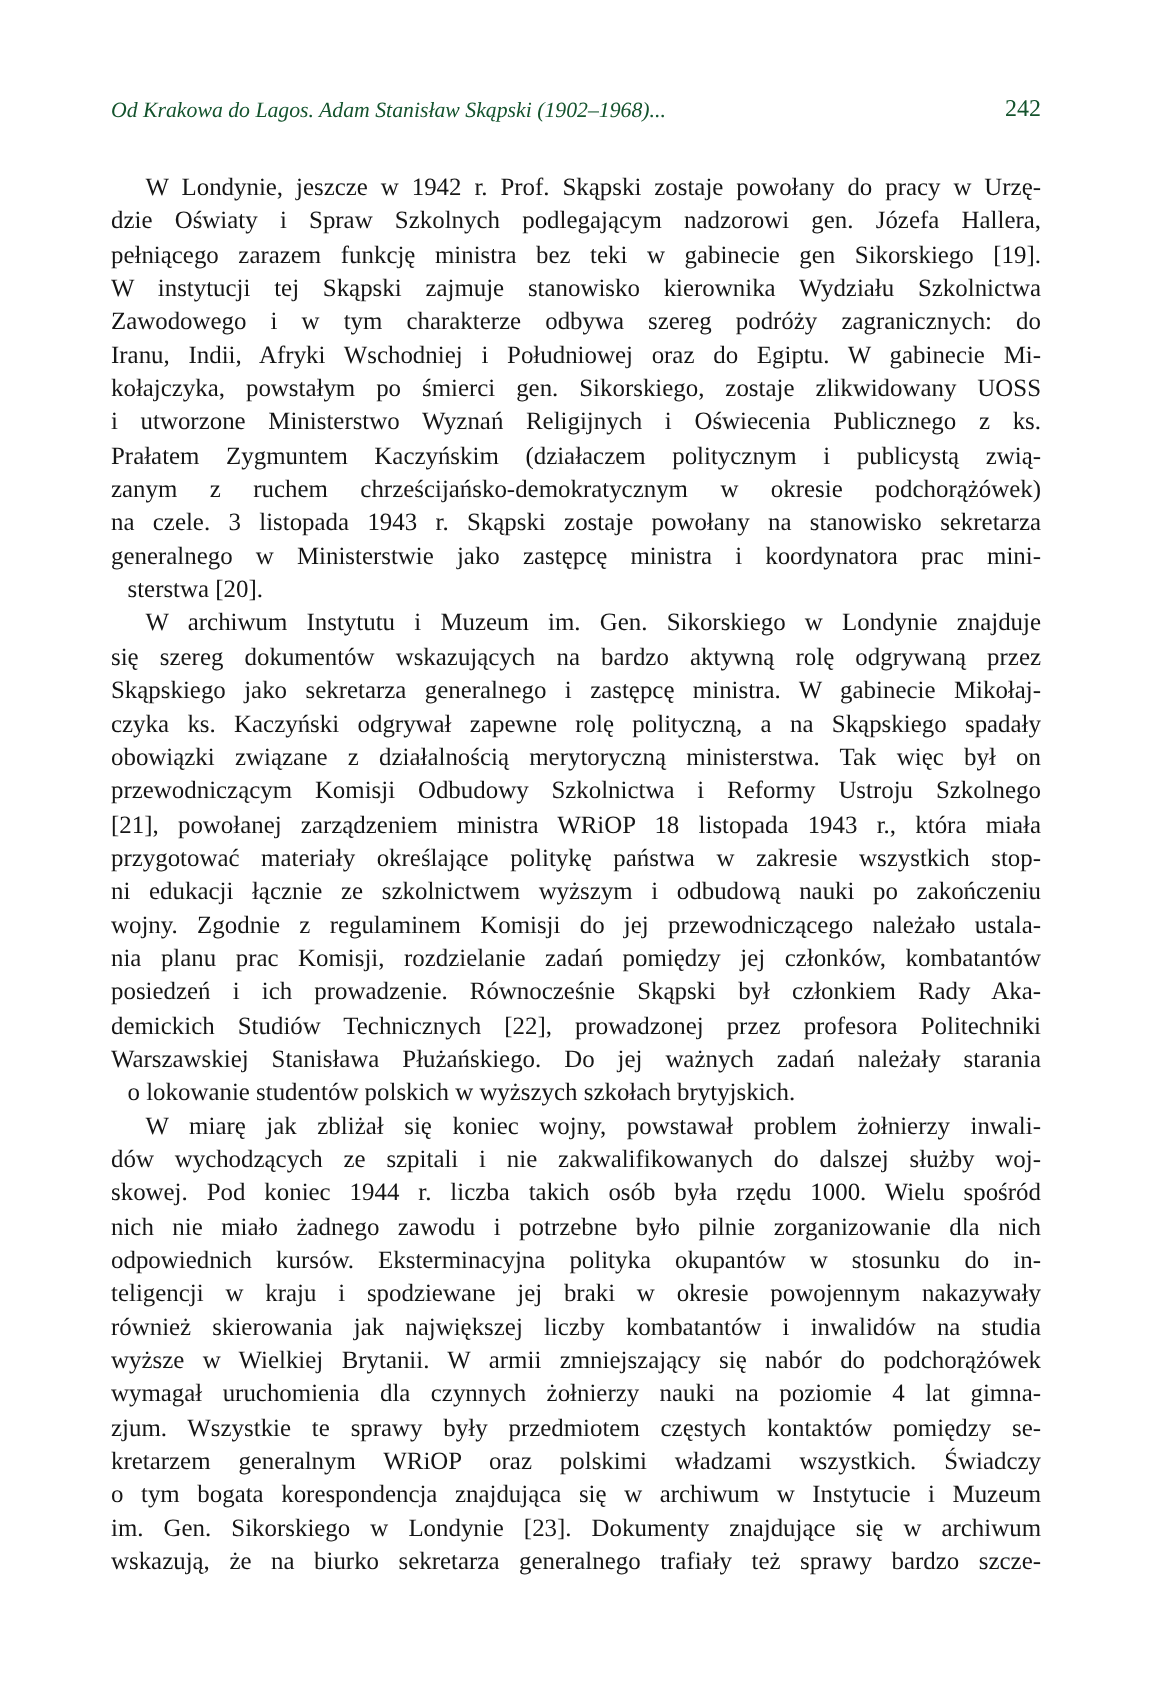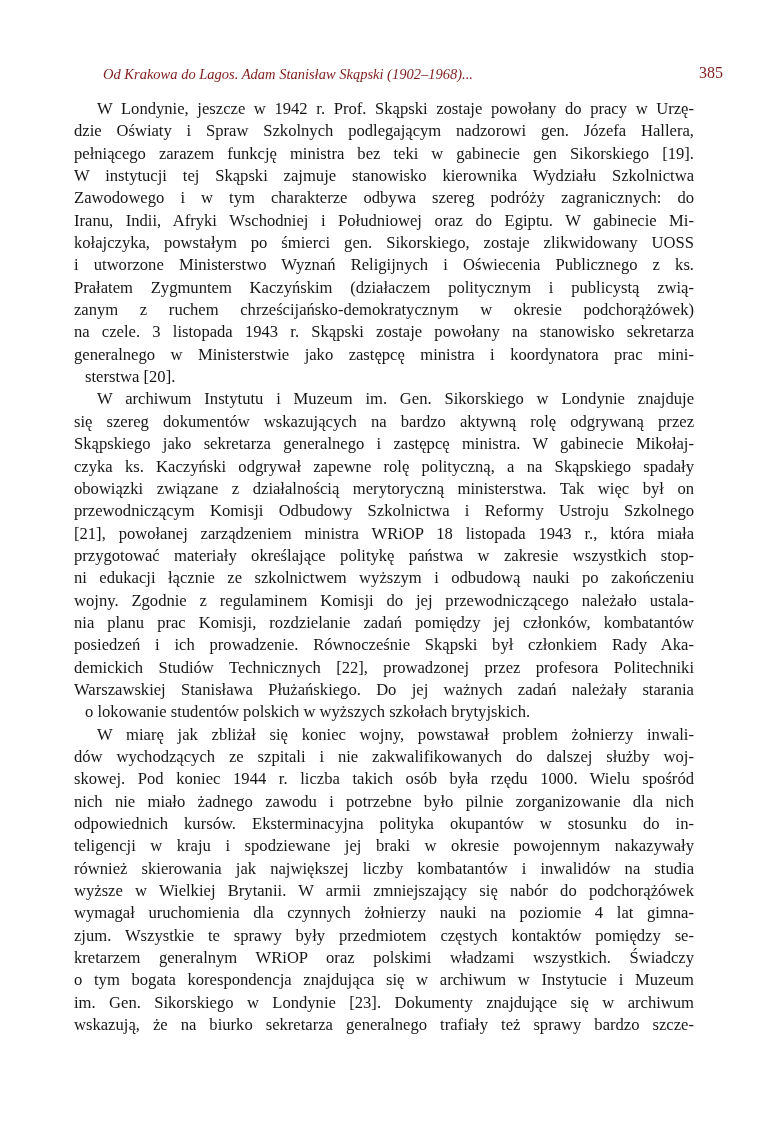--- a/index.html
+++ b/index.html
@@ -1,39 +1,39 @@
 <!DOCTYPE html>
 <html><head>
 <meta charset="utf-8">
 <style>
   html, body { margin: 0; padding: 0; background: #ffffff; }
   body { width: 768px; height: 1136px; position: relative; overflow: hidden; }
   .page { position: absolute; left: 0; top: 0; width: 768px; height: 1136px; background: #fff; }
   .running-head {
     position: absolute; left: 74px; top: 64px; width: 620px; height: 22px;
-    font-family: "Liberation Serif", "DejaVu Serif", serif; color: #7f1d1d; margin-left: 29px;
+    font-family: "Liberation Serif", "DejaVu Serif", serif; color: #14532d;
   }
   .running-title { position: absolute; left: 0; top: 2px; font-style: italic; font-size: 14.5px; }
   .page-number { position: absolute; right: 0; top: 0; font-size: 16px; }
   .body-text {
-    position: absolute; left: 74px; top: 98px; width: 620px;
+    position: absolute; left: 74px; top: 114px; width: 620px;
     font-family: "Liberation Serif", "DejaVu Serif", serif; font-size: 16.6px;
     line-height: 22.35px; color: #161616;
   }
   .line { display: block; white-space: nowrap; text-align: justify; text-align-last: justify; height: 22.35px; }
   .line.indent { padding-left: 23px; }
   .line.last { text-align-last: left; margin-left: 11px; }
 </style>
 </head>
 <body>
 
 <div class="page">
   <div class="running-head">
     <span class="running-title">Od Krakowa do Lagos. Adam Stanisław Skąpski (1902–1968)...</span>
-    <span class="page-number">385</span>
+    <span class="page-number">242</span>
   </div>
   <div class="body-text" id="body-text">
       <div>
         <span class="line indent">W Londynie, jeszcze w 1942 r. Prof. Skąpski zostaje powołany do pracy w Urzę-</span>
         <span class="line">dzie Oświaty i Spraw Szkolnych podlegającym nadzorowi gen. Józefa Hallera,</span>
         <span class="line">pełniącego zarazem funkcję ministra bez teki w gabinecie gen Sikorskiego [19].</span>
         <span class="line">W instytucji tej Skąpski zajmuje stanowisko kierownika Wydziału Szkolnictwa</span>
         <span class="line">Zawodowego i w tym charakterze odbywa szereg podróży zagranicznych: do</span>
         <span class="line">Iranu, Indii, Afryki Wschodniej i Południowej oraz do Egiptu. W gabinecie Mi-</span>
         <span class="line">kołajczyka, powstałym po śmierci gen. Sikorskiego, zostaje zlikwidowany UOSS</span>

